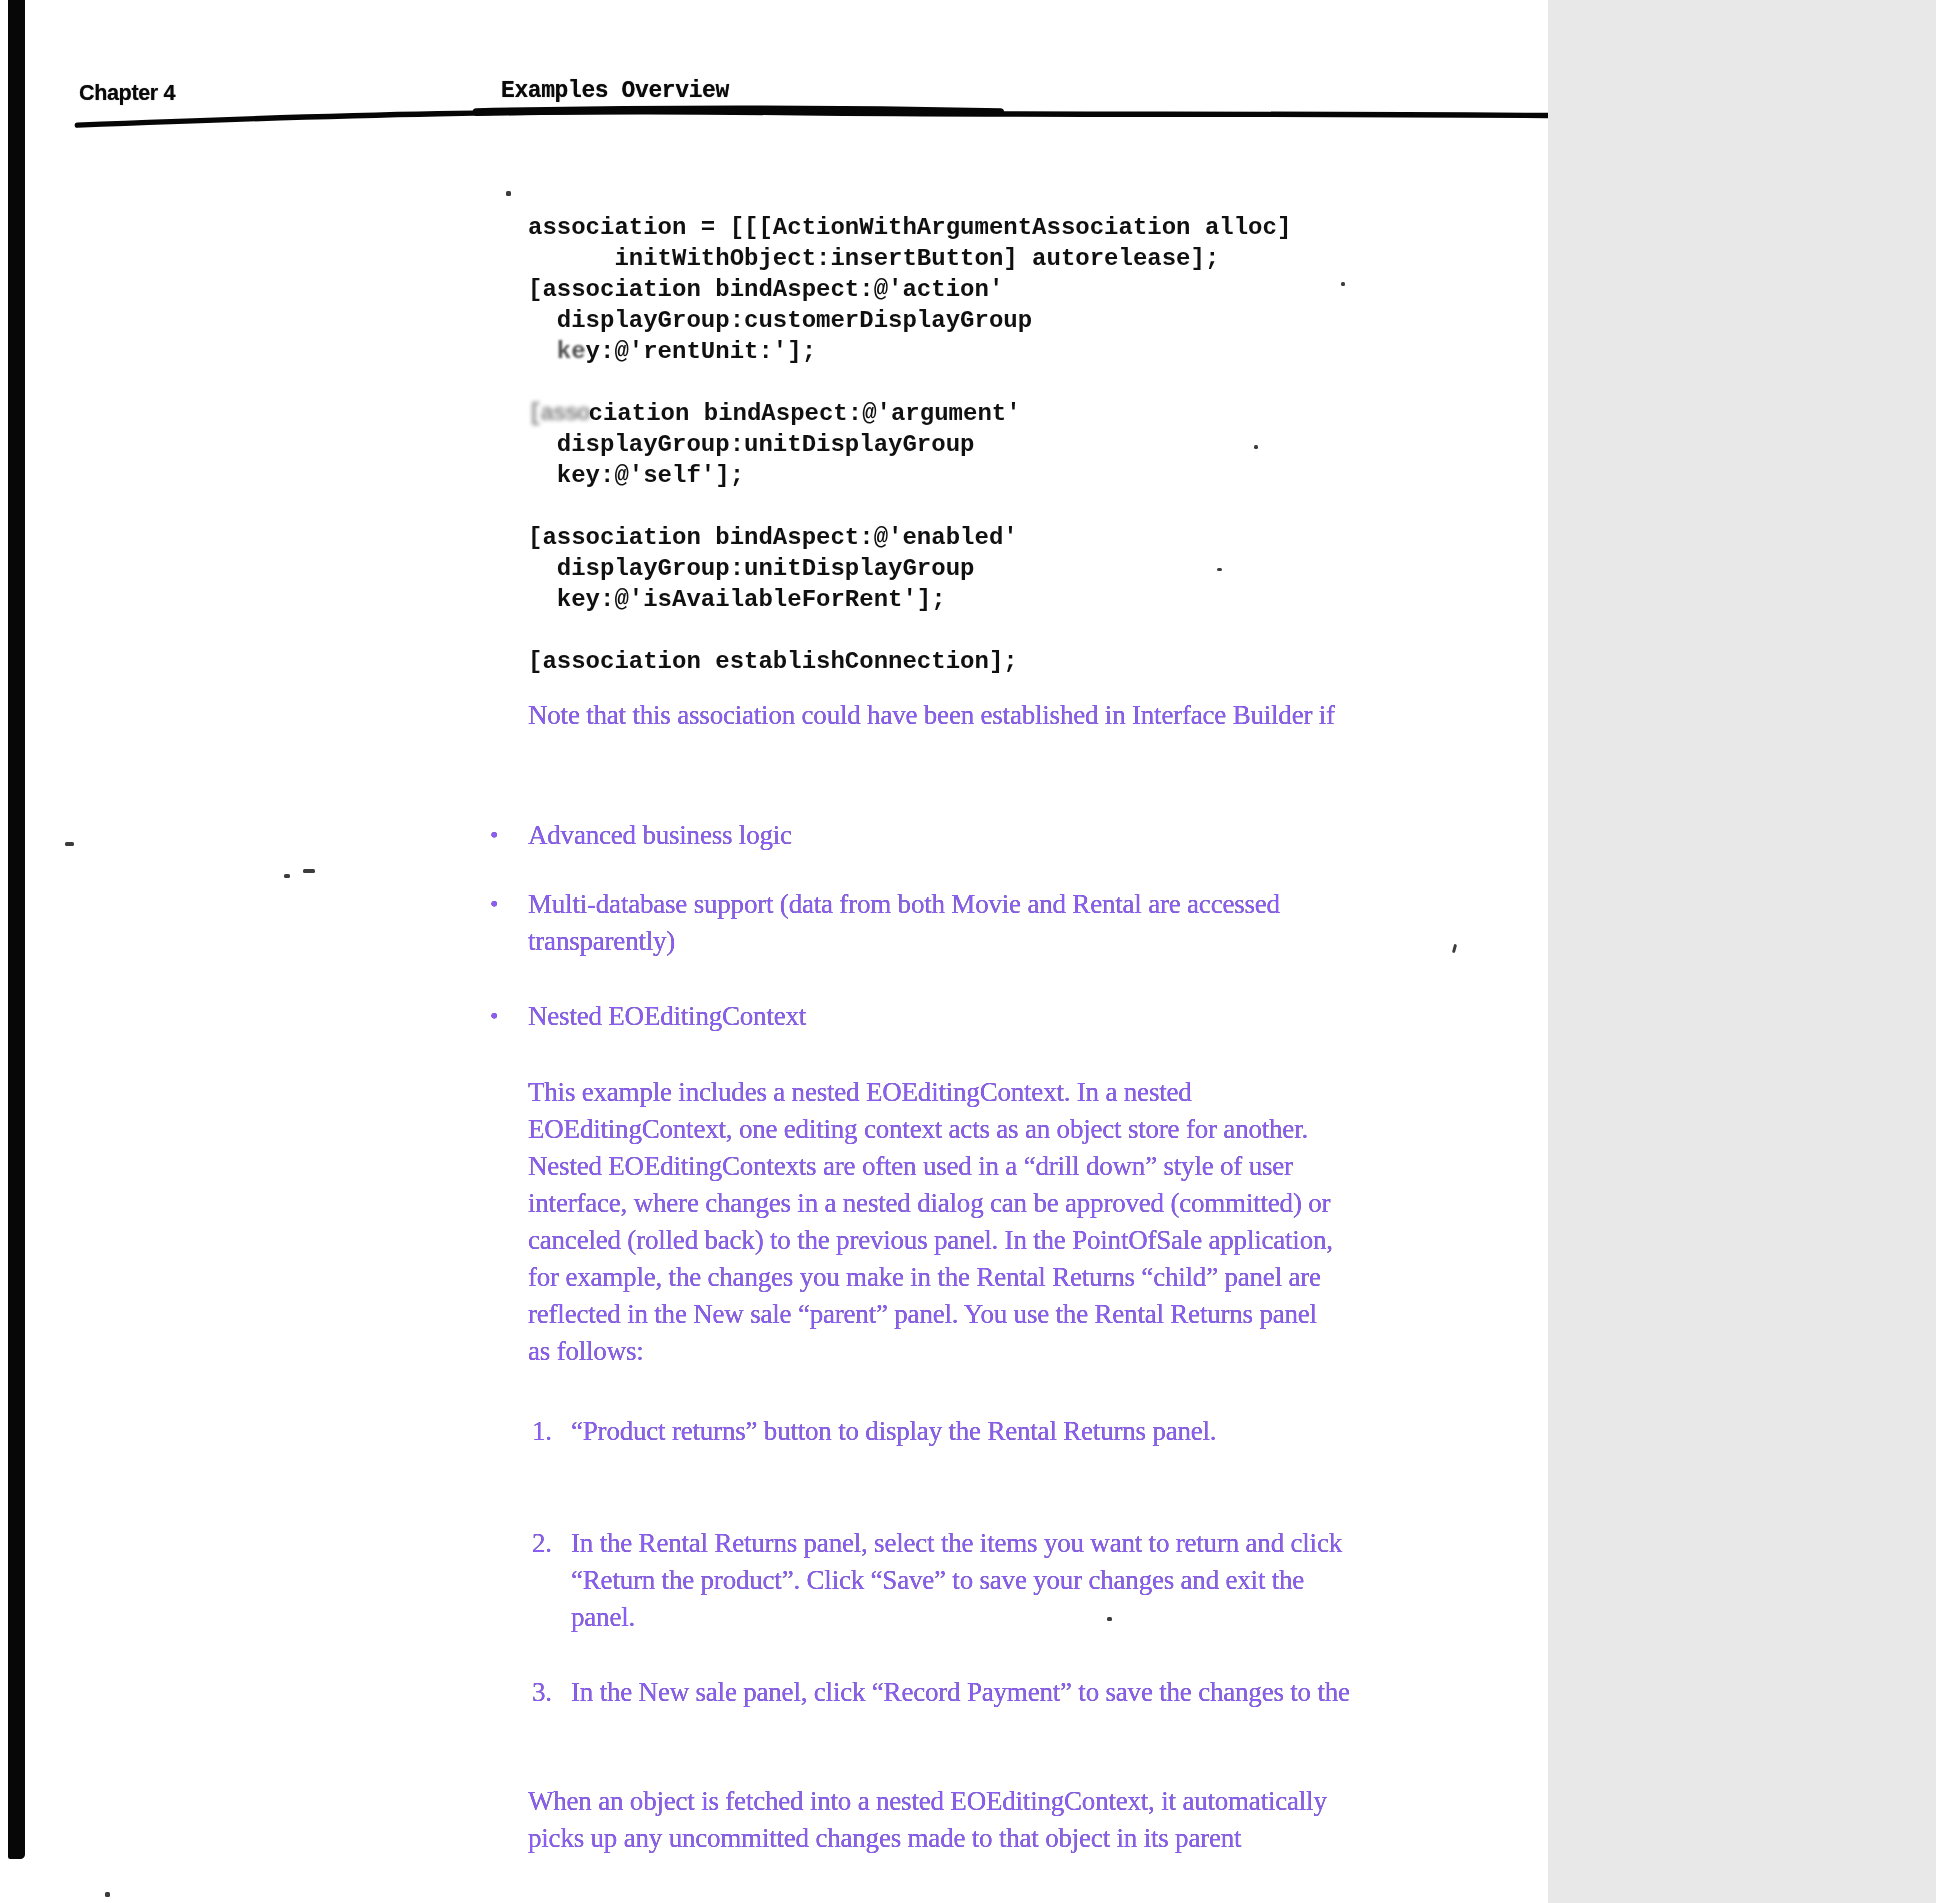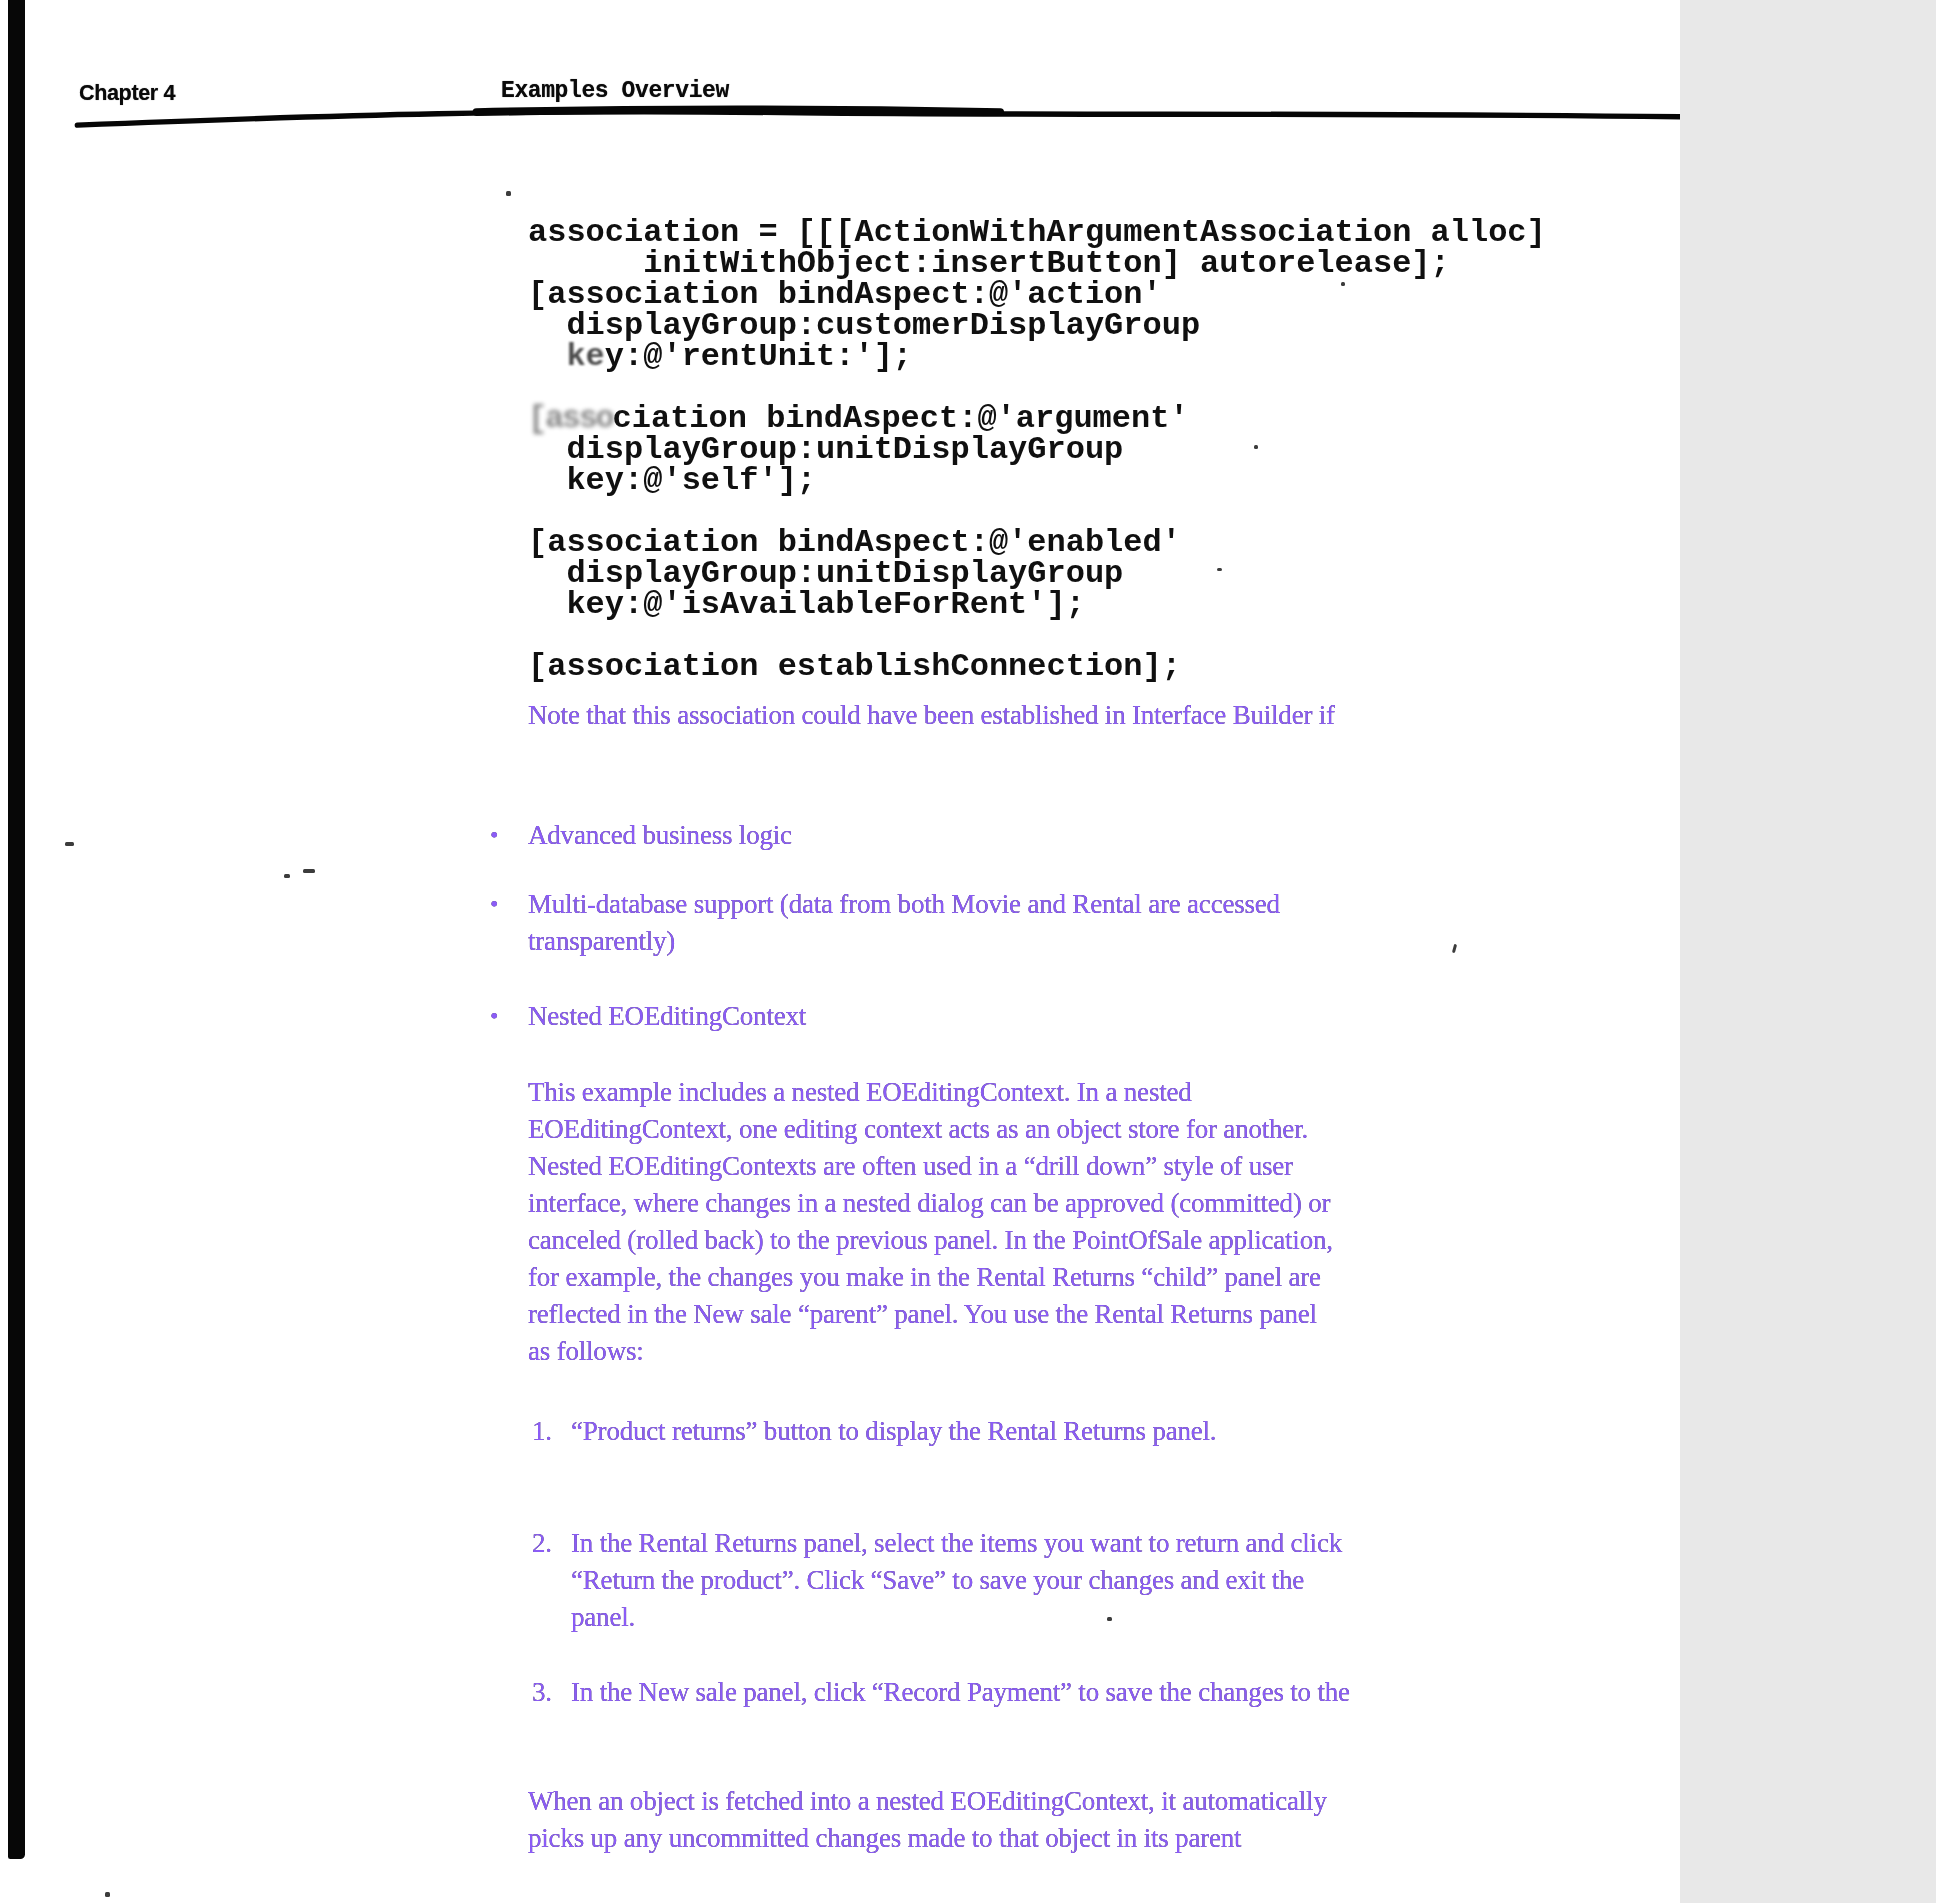--- a/index.html
+++ b/index.html
@@ -1,18 +1,18 @@
 <!DOCTYPE html>
 <html style="font-size:12.3px"><head>
 <meta charset="utf-8">
 <style>
   html,body{margin:0;padding:0;background:#e8e8e8;}
   .page{
     position:relative;
-    width:1680px;height:1903px;
+    width:1548px;height:1903px;
     background:#ffffff;
     overflow:hidden;
     font-family:"Liberation Serif","DejaVu Serif",serif;
     color:#111;
   }
   
   .edge-bar{
     position:absolute;left:7.7px;top:0;width:17.7px;height:1859px;
     background:#070707;border-radius:0 0 4.6px 2.3px;
   }
@@ -23,21 +23,21 @@
     text-shadow:0 0 0.8px rgba(0,0,0,.7);
     letter-spacing:-0.4px;
   }
   .hdr-chapter{left:79px;top:80px;font-size:21.6px;line-height:26px;transform:scaleY(1.05);}
   .hdr-title{left:501px;top:77px;font-size:23px;line-height:28px;font-family:Liberation Mono, monospace;}
   .rule{position:absolute;left:45px;top:105px;}
   
   .code{
     position:absolute;left:528px;top:214px;
     font-family:"Liberation Mono","DejaVu Sans Mono",monospace;
-    font-size:32px;font-weight:700;color:#101010;
+    font-size:24px;font-weight:700;color:#101010;
   }
   .cl{height:31px;white-space:pre;}
   .smudged{filter:blur(2.3px);opacity:.5;letter-spacing:-2.3px;}
   .smudged-light{filter:blur(0.9px);opacity:.75;}
   
   .serif{font-size:27px;line-height:37px;color:#8b5cf6;
          text-shadow:0 0 0.5px rgba(0,0,0,.75);letter-spacing:-0.2px;}
   .block{position:absolute;left:528px;}
   .bl{height:37px;white-space:pre;}
   .row{position:absolute;display:flex;}

